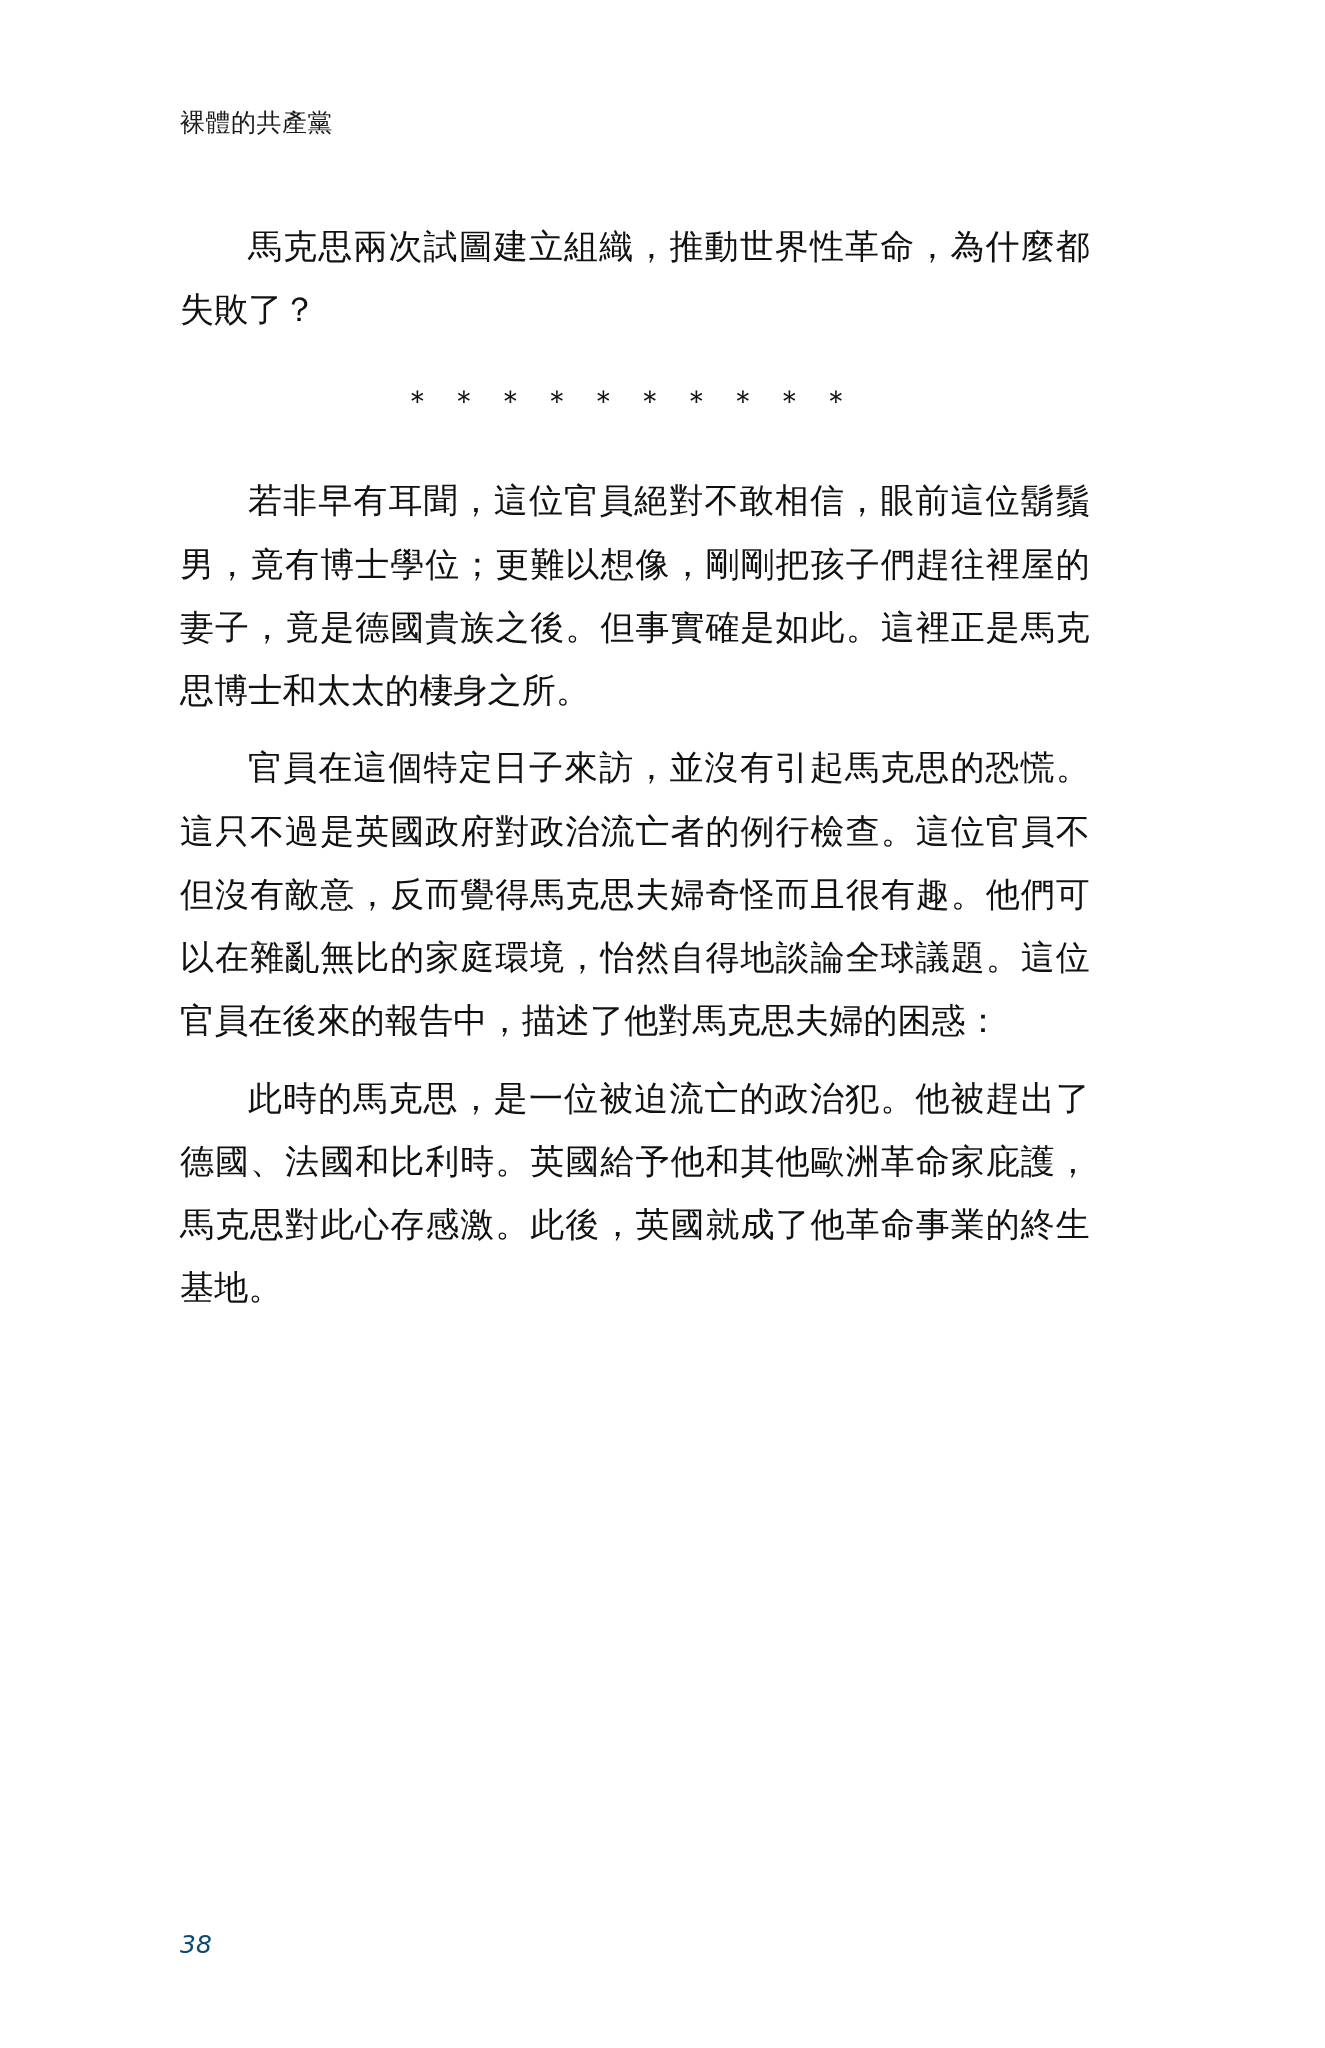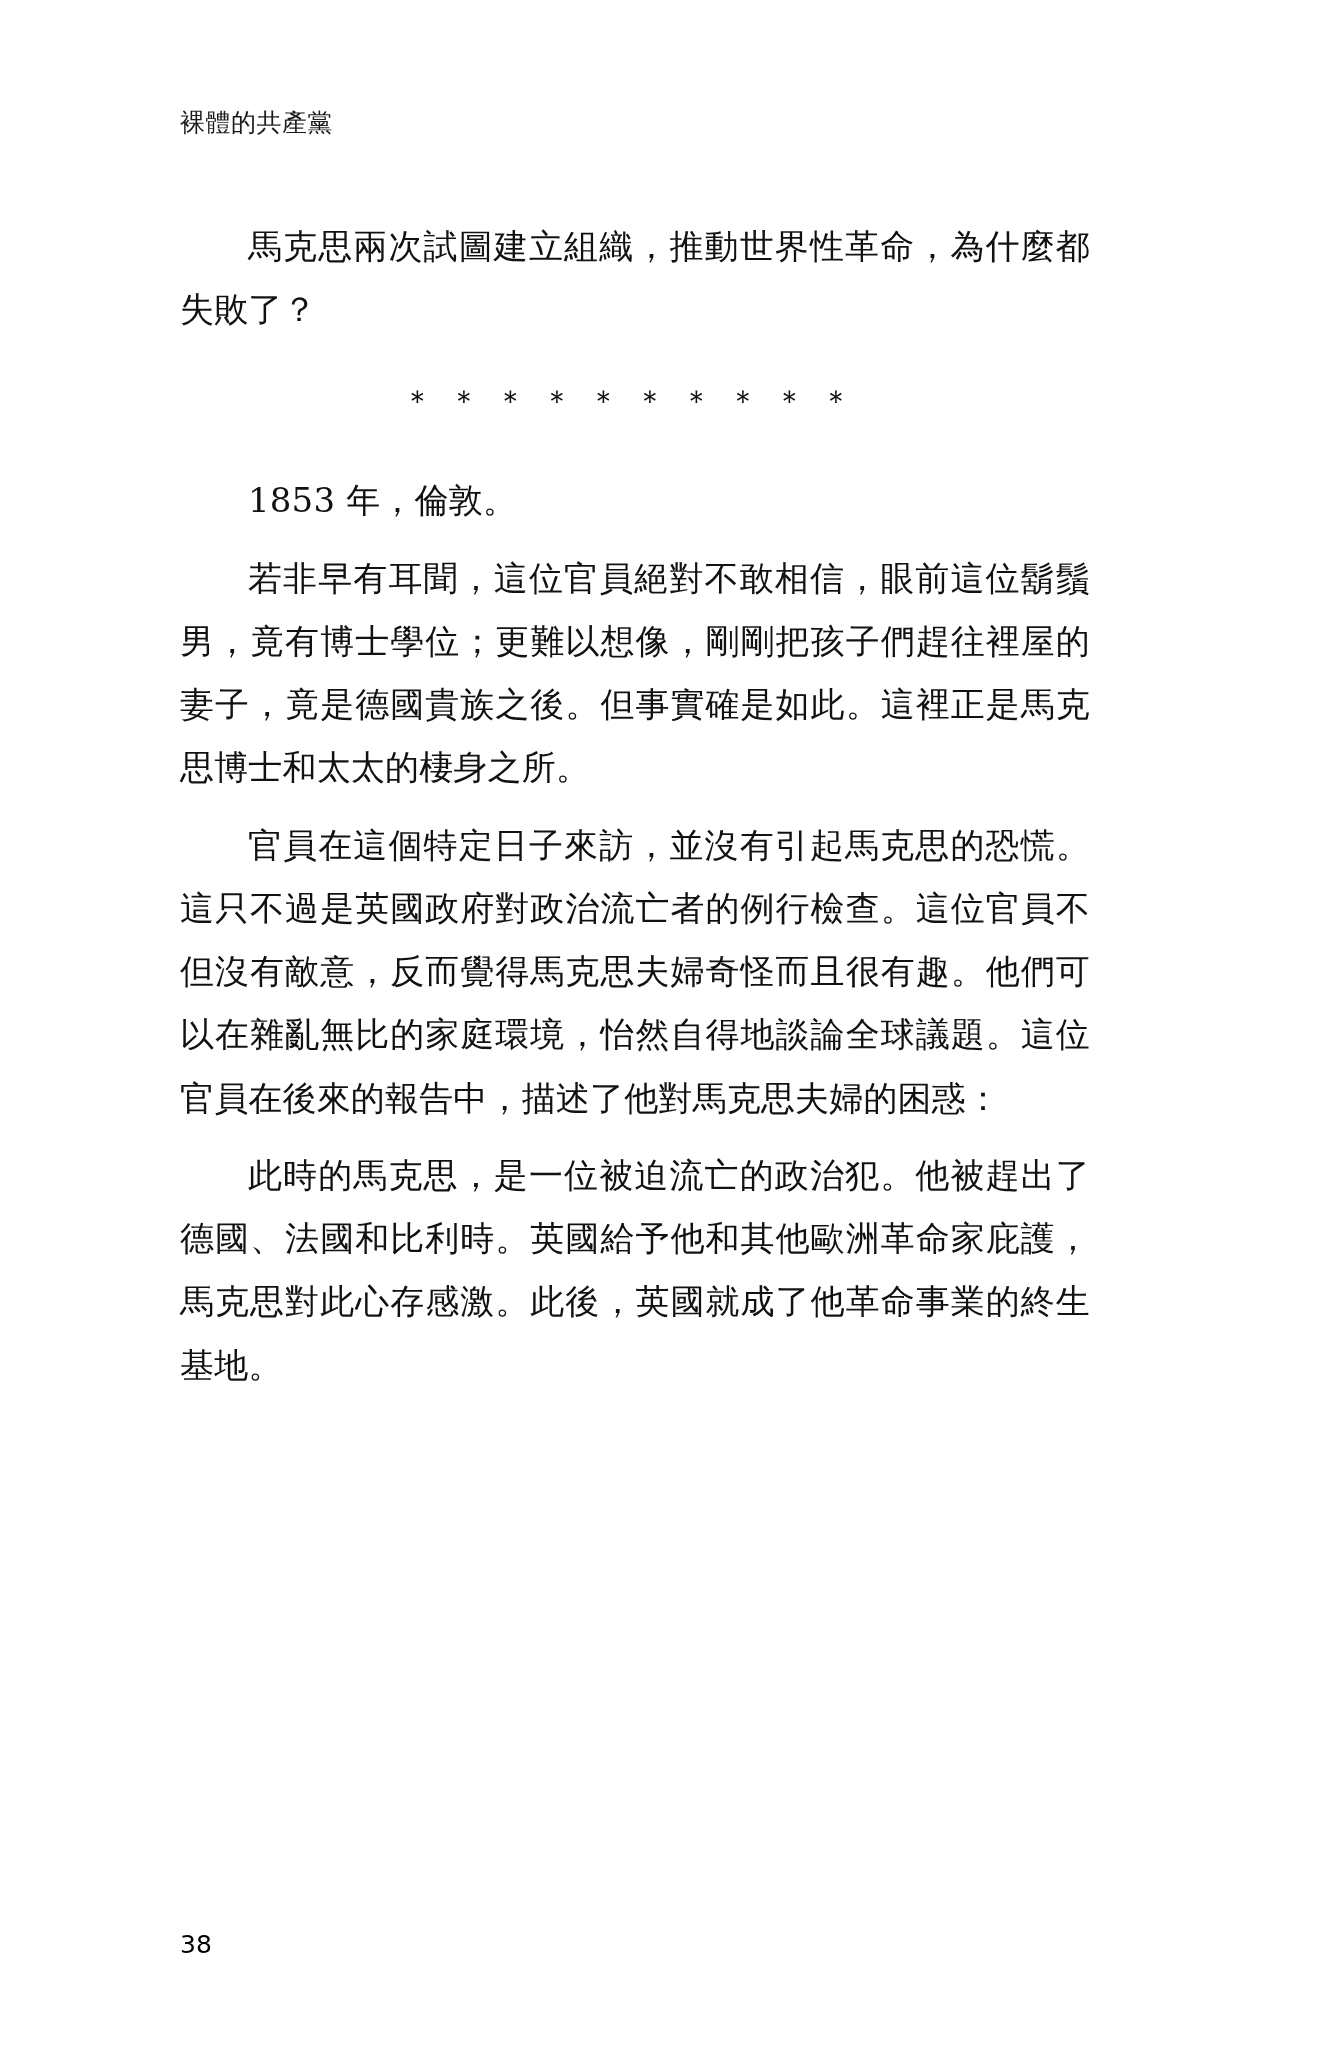--- a/index.html
+++ b/index.html
@@ -47,38 +47,38 @@
     text-align: center;
     font-size: 30px;
     letter-spacing: 0.55em;
     line-height: 1.6;
   }
   .folio {
     position: absolute;
     left: 180px;
     top: 1930px;
     font-size: 25px;
-    color: #000000;
+    color: #0c4a6e;
     font-family: "DejaVu Sans", "Liberation Sans", sans-serif;
+    font-style: italic;
   }
 </style>
 </head>
 <body>
 
 <div class="page">
 
   <div class="running-head">裸體的共產黨</div>
 
   <div class="content">
 
     <p class="para">馬克思兩次試圖建立組織，推動世界性革命，為什麼都失敗了？</p>
 
     <div class="divider">＊＊＊＊＊＊＊＊＊＊</div>
 
-    <p class="para">1853 年，倫敦。</p>
 
 
     <p class="para">若非早有耳聞，這位官員絕對不敢相信，眼前這位鬍鬚男，竟有博士學位；更難以想像，剛剛把孩子們趕往裡屋的妻子，竟是德國貴族之後。但事實確是如此。這裡正是馬克思博士和太太的棲身之所。</p>
 
     <p class="para">官員在這個特定日子來訪，並沒有引起馬克思的恐慌。這只不過是英國政府對政治流亡者的例行檢查。這位官員不但沒有敵意，反而覺得馬克思夫婦奇怪而且很有趣。他們可以在雜亂無比的家庭環境，怡然自得地談論全球議題。這位官員在後來的報告中，描述了他對馬克思夫婦的困惑：</p>
 
     <p class="para">此時的馬克思，是一位被迫流亡的政治犯。他被趕出了德國、法國和比利時。英國給予他和其他歐洲革命家庇護，馬克思對此心存感激。此後，英國就成了他革命事業的終生基地。</p>
 
   </div>
 

